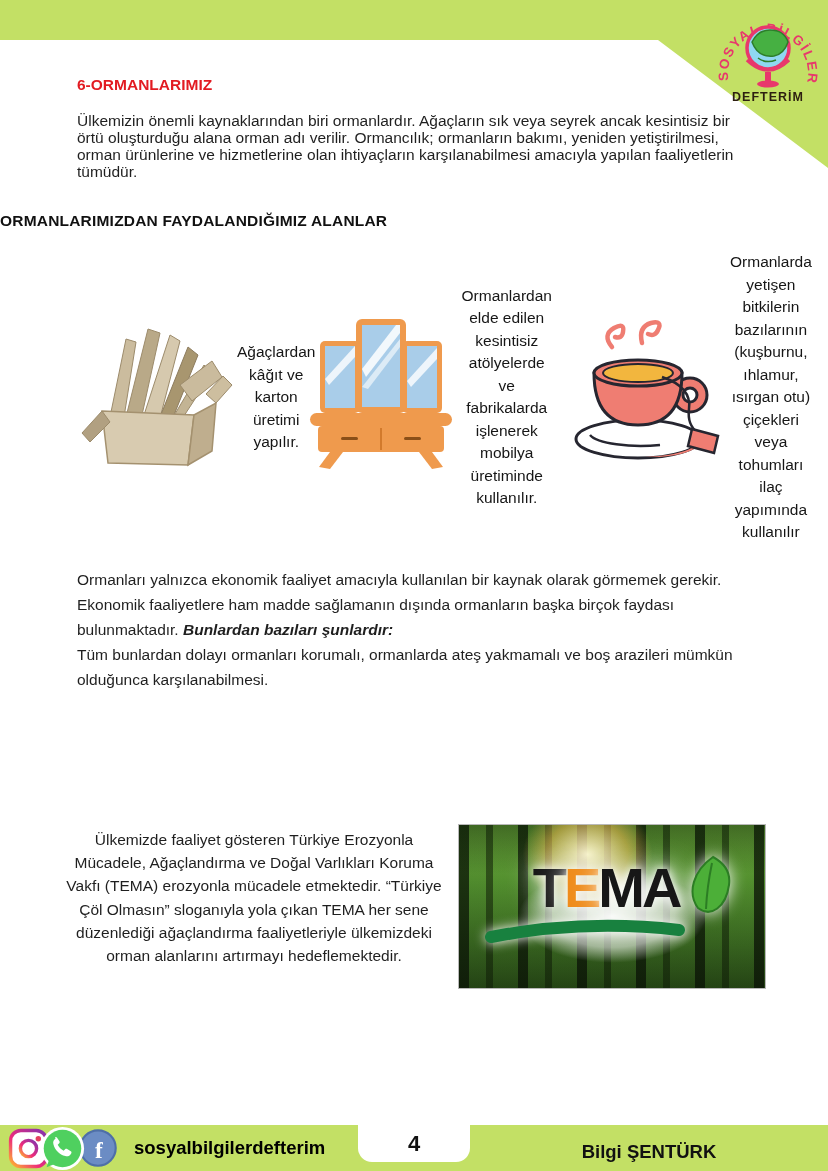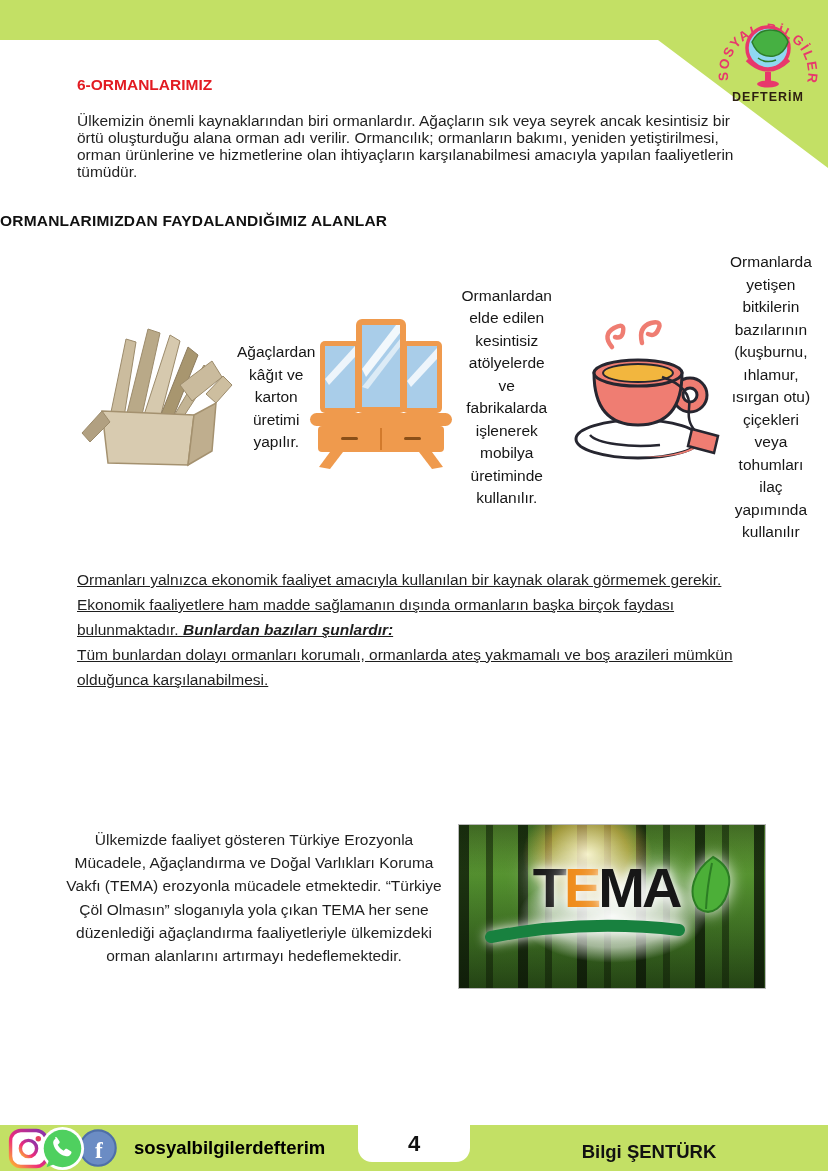--- a/index.html
+++ b/index.html
@@ -23,21 +23,21 @@
 
   
   .areas{position:absolute;left:72px;top:243px;width:690px;display:flex;justify-content:space-between;}
   .area{display:flex;flex-direction:row;align-items:center;}
   .area .fig{height:152px;display:flex;align-items:flex-end;justify-content:center;}
   .caption{margin-top:8px;text-align:center;font-size:15.5px;line-height:22.5px;color:#161616;}
   .area1{width:205px}.area2{width:228px}.area3{width:212px}
   .caption1{width:185px}.caption2{width:222px}.caption3{width:208px}
 
   
-  .benefits{position:absolute;left:77px;top:567px;width:678px;font-size:15.5px;line-height:25px;text-decoration:underline;}
+  .benefits{position:absolute;left:77px;top:567px;width:678px;font-size:15.5px;line-height:25px;}
   .benefits p{margin:0;}
   .em-bi{font-weight:bold;font-style:italic;}
   .benefits ul{margin:0;padding:0 0 0 30px;list-style:none;}
   .benefits li{position:relative;padding-left:2px;}
   .benefits li::before{content:"•";position:absolute;left:-14px;top:0;font-size:15px;}
 
   
   .tema-row{position:absolute;left:60px;top:824px;width:708px;display:flex;}
   .tema-text{width:388px;text-align:center;font-size:15.5px;line-height:23.2px;margin-top:4px;}
   .tema-img{position:relative;margin-left:10px;width:306px;height:163px;border:1px solid #b9b9b9;

